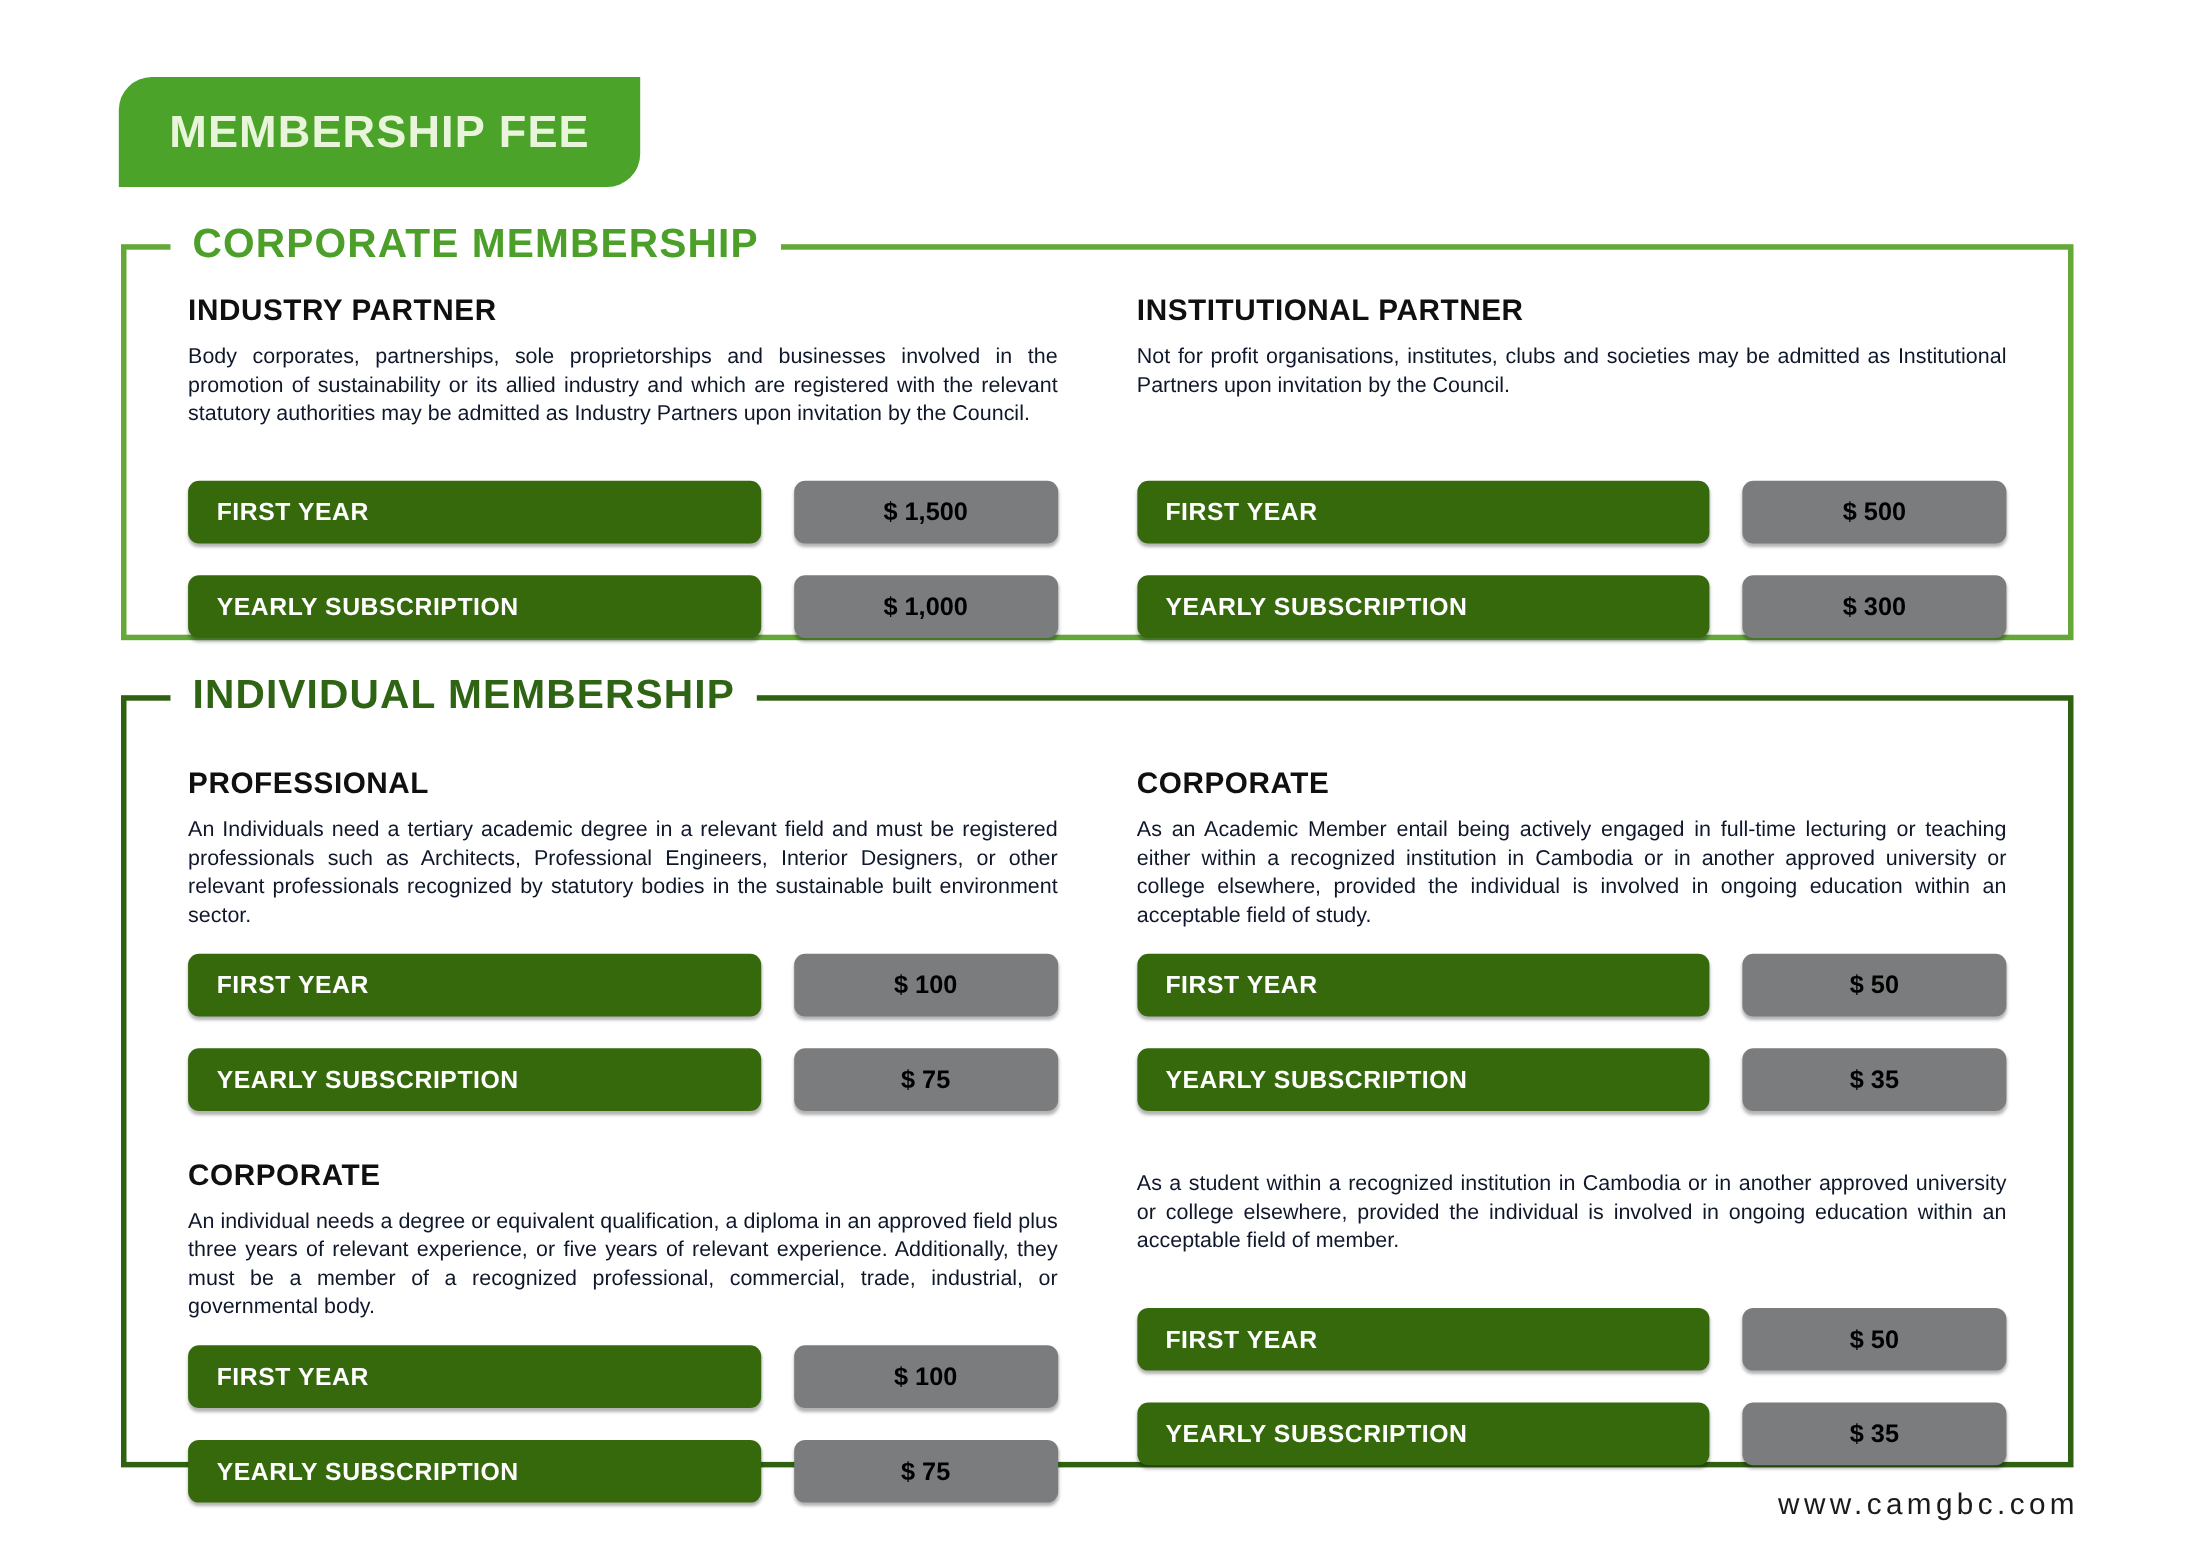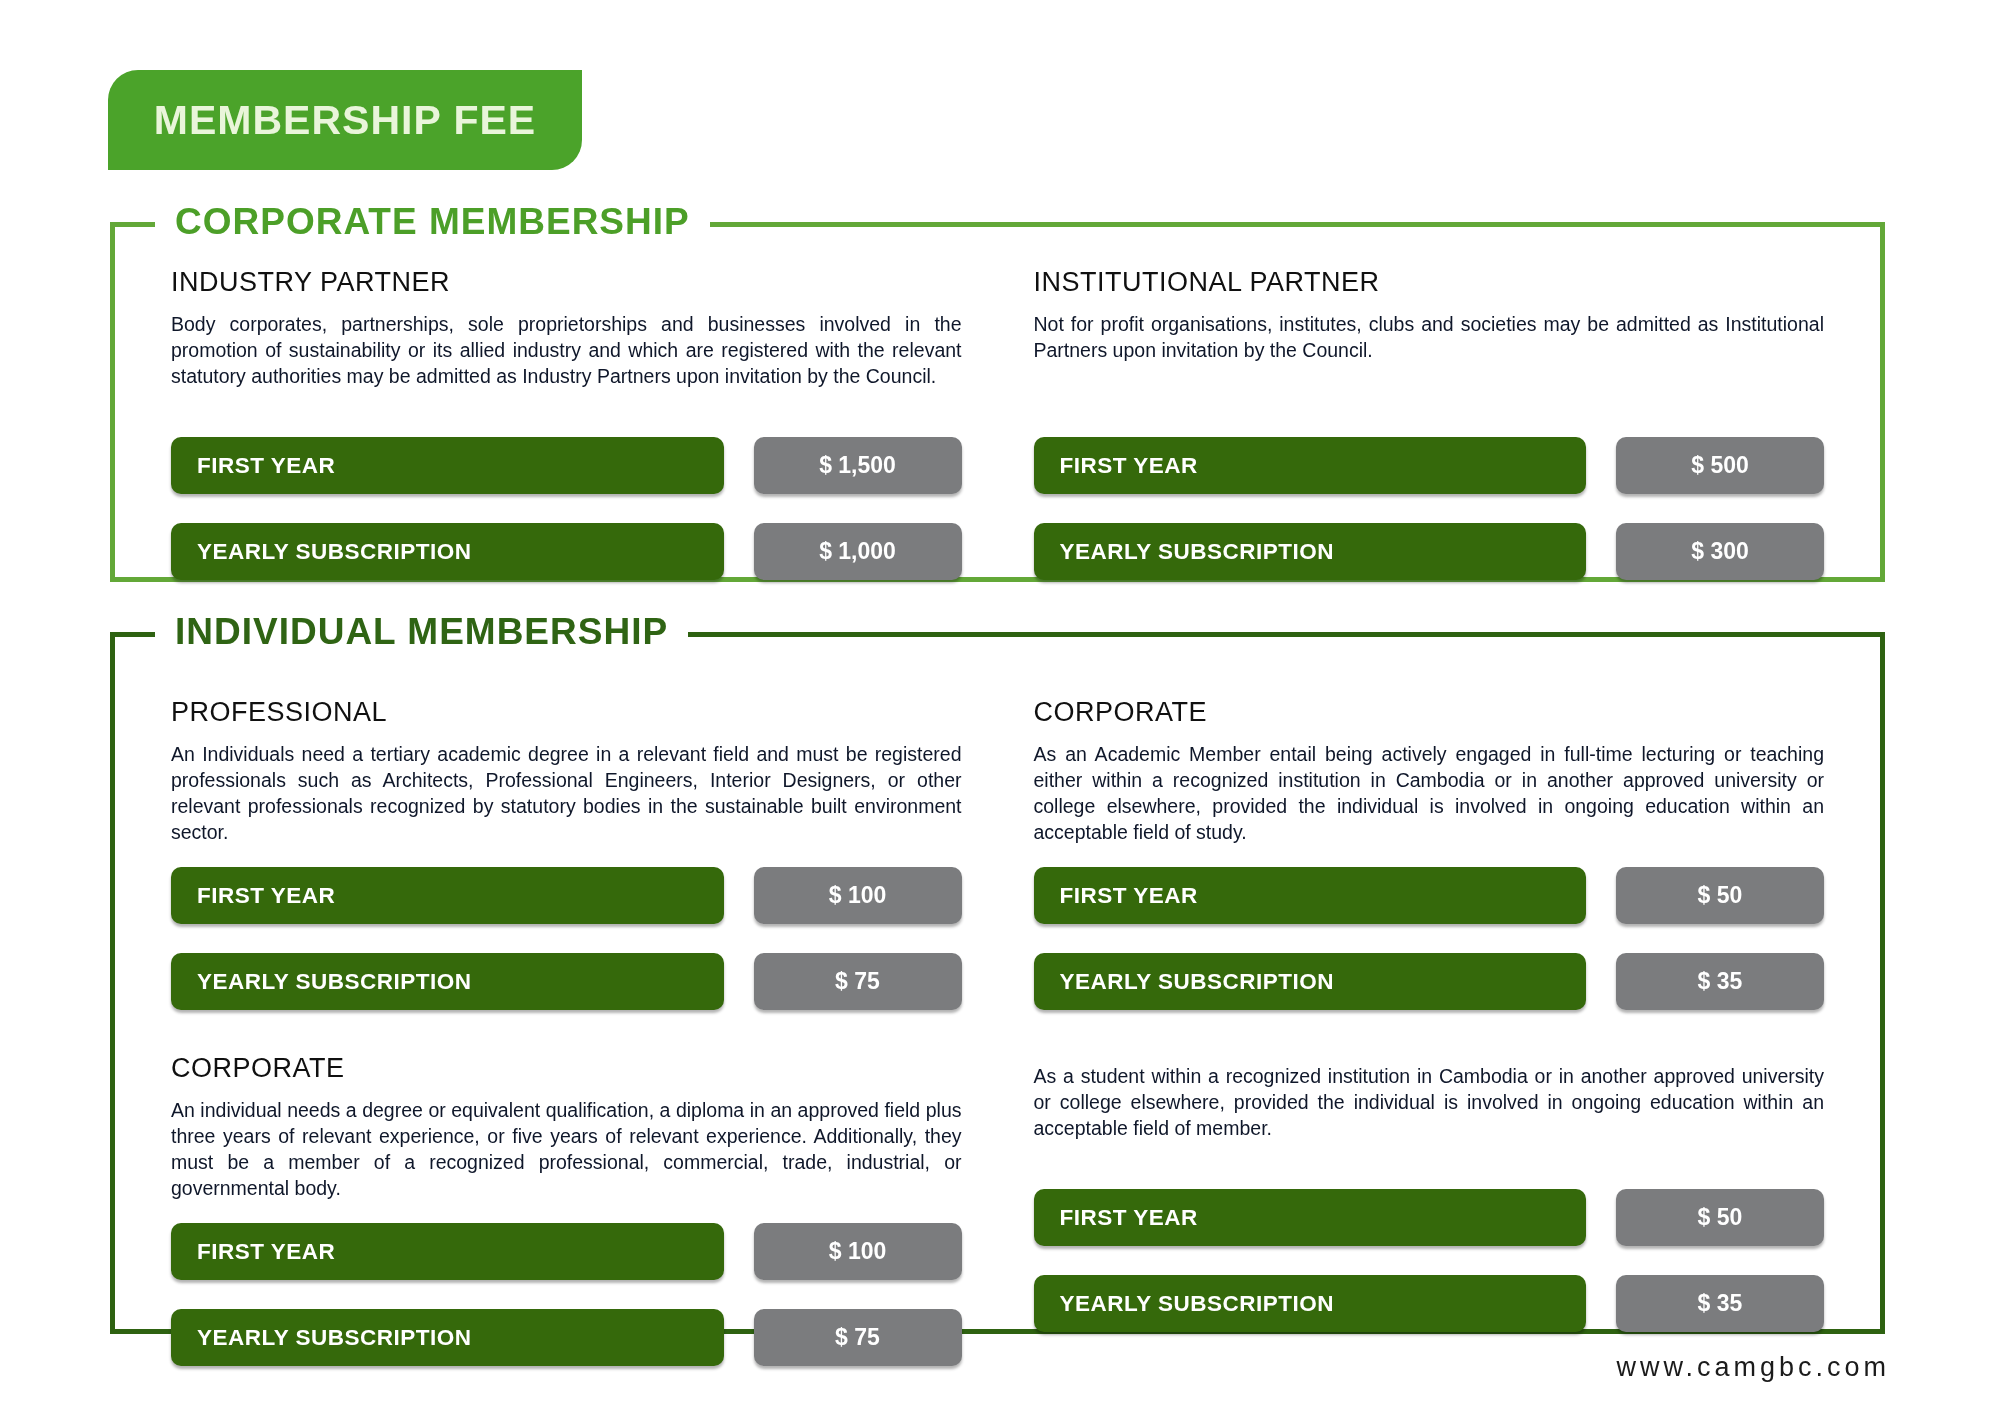--- a/index.html
+++ b/index.html
@@ -81,21 +81,21 @@
     row-gap: 14px;
     padding: 40px 56px 0 56px;
   }
   .section-individual .section-content { padding-top: 60px; }
 
   .block { min-width: 0; }
   .block-junior { padding-top: 10px; }
 
   .block-heading {
     font-size: 27px;
-    font-weight: normal;
+    font-weight: bold;
     color: #101010;
     letter-spacing: 0.5px;
     margin: 0 0 13px 0;
   }
   .block-desc {
     font-size: 19.5px;
     line-height: 26px;
     color: #0f172a;
     text-align: justify;
     margin: 0 0 20px 0;
@@ -116,25 +116,25 @@
     font-weight: bold;
     font-size: 22.5px;
     letter-spacing: 0.5px;
     display: flex;
     align-items: center;
     padding-left: 26px;
     box-sizing: border-box;
     box-shadow: 0 3px 3px rgba(0,0,0,0.30);
   }
   .fee-price {
-    width: 208px;
+    width: 240px;
     height: 57px;
     background: #7B7C7E;
     border-radius: 10px;
-    color: #ffffff;
+    color: #000000;
     font-weight: bold;
     font-size: 23px;
     display: flex;
     align-items: center;
     justify-content: center;
     box-shadow: 0 3px 3px rgba(0,0,0,0.30);
   }
 
   .footer {
     position: absolute;

